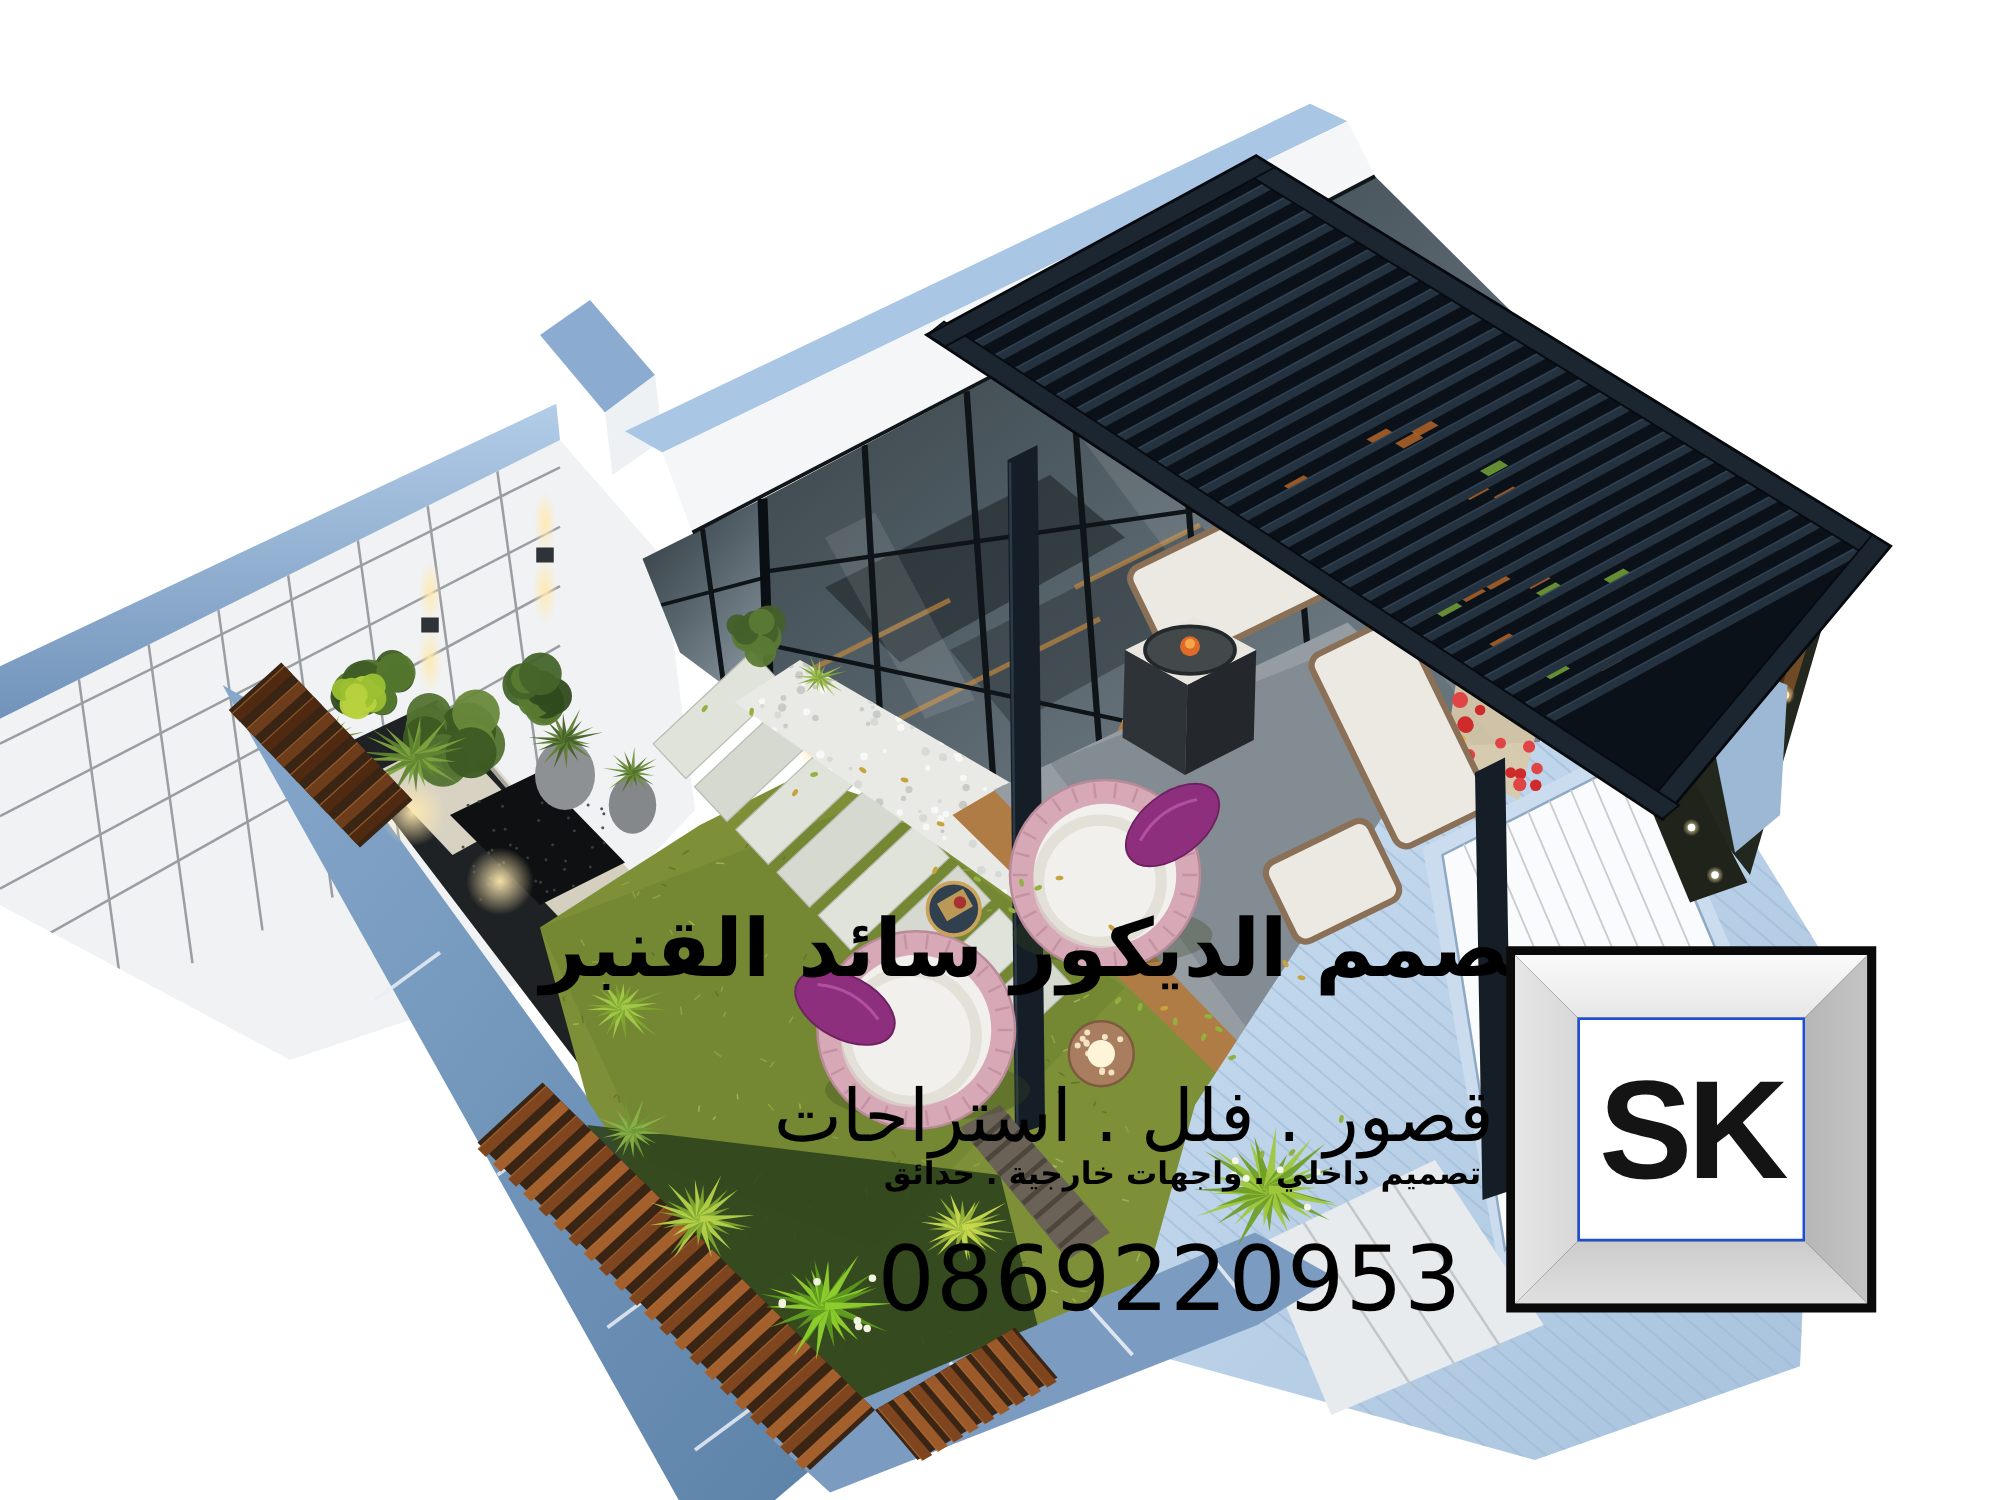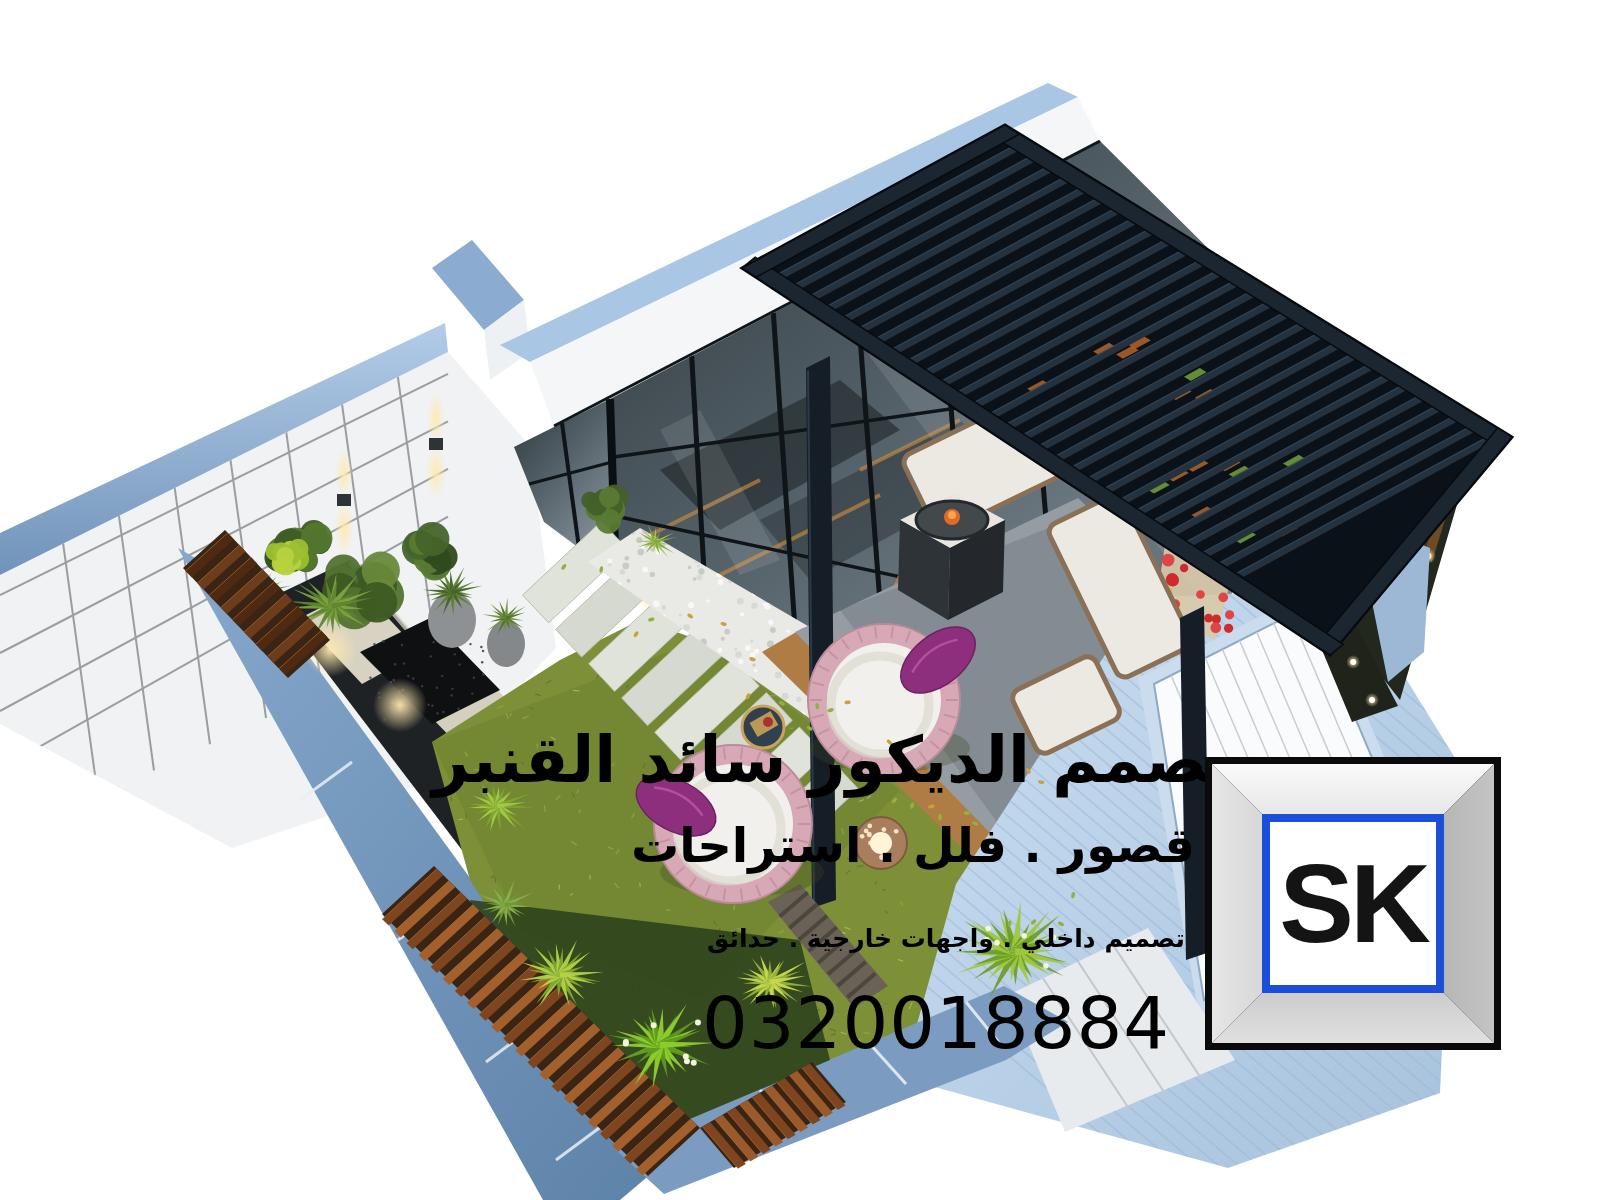--- a/index.html
+++ b/index.html
@@ -2,40 +2,40 @@
 <html><head>
 <meta charset="utf-8">
 <style>
   html,body{margin:0;padding:0;background:#ffffff;}
   .stage{position:relative;width:1600px;height:1200px;background:#ffffff;overflow:hidden;
          font-family:"DejaVu Sans",sans-serif;}
   #scene{position:absolute;left:0;top:0;width:1600px;height:1200px;display:block;}
   .wm{position:absolute;color:#000;direction:rtl;text-align:right;line-height:1.05;
       font-family:"DejaVu Sans",sans-serif;white-space:nowrap;}
   .l1{left:620px;top:727px;width:628px;font-size:64px;font-weight:bold;}
-  .l2{left:650px;top:820px;width:545px;font-size:48px;font-weight:bold;}
+  .l2{left:650px;top:863px;width:545px;font-size:58px;font-weight:normal;}
   .l3{left:640px;top:926px;width:545px;font-size:25px;font-weight:bold;}
   .phone{left:702px;top:986px;width:480px;font-size:72px;font-weight:normal;
          direction:ltr;text-align:left;letter-spacing:1px;}
   
   .sk{position:absolute;left:1205px;top:757px;width:296px;height:293px;background:#0a0a0a;}
   .skframe{position:absolute;left:7px;top:7px;right:7px;bottom:7px;}
   .facet{position:absolute;left:0;top:0;width:100%;height:100%;}
   .ft{background:linear-gradient(180deg,#fafafa 0%,#cfcfcf 40%,#8f8f8f 100%);
       clip-path:polygon(0 0,100% 0,calc(100% - 50px) 50px,50px 50px);}
   .fl{background:linear-gradient(90deg,#e6e6e6 0%,#b9b9b9 55%,#8a8a8a 100%);
       clip-path:polygon(0 0,50px 50px,50px calc(100% - 50px),0 100%);}
   .fr{background:linear-gradient(270deg,#c4c4c4 0%,#9a9a9a 55%,#707070 100%);
       clip-path:polygon(100% 0,100% 100%,calc(100% - 50px) calc(100% - 50px),calc(100% - 50px) 50px);}
   .fb{background:linear-gradient(0deg,#e0e0e0 0%,#a8a8a8 50%,#636363 100%),
       repeating-linear-gradient(180deg,rgba(255,255,255,.10) 0 2px,rgba(0,0,0,0) 2px 6px);
       background-blend-mode:normal;
       clip-path:polygon(0 100%,100% 100%,calc(100% - 50px) calc(100% - 50px),50px calc(100% - 50px));}
   .skinner{position:absolute;left:50px;top:50px;right:50px;bottom:50px;background:#ffffff;
-           border:8px solid #1d4ed8;display:flex;align-items:center;justify-content:center;}
+           border:2px solid #1d4ed8;display:flex;align-items:center;justify-content:center;}
   .skinner span{font-family:"Liberation Sans","DejaVu Sans",sans-serif;font-weight:bold;
                 font-size:112px;letter-spacing:-4px;color:#141414;line-height:1;}
 </style>
 </head>
 <body>
 
 <div class="stage">
   <svg id="scene" viewBox="0 0 1600 1200">
       <defs>
         <linearGradient id="copG" x1="0" y1="0" x2="0" y2="1">
@@ -1690,21 +1690,21 @@
         <ellipse cx="601.2686555134133" cy="569.4005153514445" rx="3.2" ry="1.8" fill="#93b13e" transform="rotate(98.67927318904549 601.2686555134133 569.4005153514445)"></ellipse>
         <ellipse cx="830.5297388415784" cy="710.2012408897281" rx="3.2" ry="1.8" fill="#93b13e" transform="rotate(160.7820480549708 830.5297388415784 710.2012408897281)"></ellipse>
         <ellipse cx="931.3405410479754" cy="806.5433934517205" rx="3.2" ry="1.8" fill="#c8a23c" transform="rotate(168.99228561669588 931.3405410479754 806.5433934517205)"></ellipse>
         <ellipse cx="651.2875145953149" cy="619.5773485675454" rx="3.2" ry="1.8" fill="#93b13e" transform="rotate(164.72093946766108 651.2875145953149 619.5773485675454)"></ellipse>
         <ellipse cx="940.1582545880228" cy="817.3062791209668" rx="3.2" ry="1.8" fill="#93b13e" transform="rotate(93.73021806590259 940.1582545880228 817.3062791209668)"></ellipse>
       </g>
     </svg>
   <div class="wm l1">مصمم الديكور سائد القنبر</div>
   <div class="wm l2">قصور . فلل . استراحات</div>
   <div class="wm l3">تصميم داخلي . واجهات خارجية . حدائق</div>
-  <div class="wm phone">0320018884</div>
+  <div class="wm phone">0869220953</div>
   <div class="sk">
     <div class="skframe">
       <div class="facet ft"></div>
       <div class="facet fl"></div>
       <div class="facet fr"></div>
       <div class="facet fb"></div>
       <div class="skinner">
         <span>SK</span>
       </div>
     </div>

